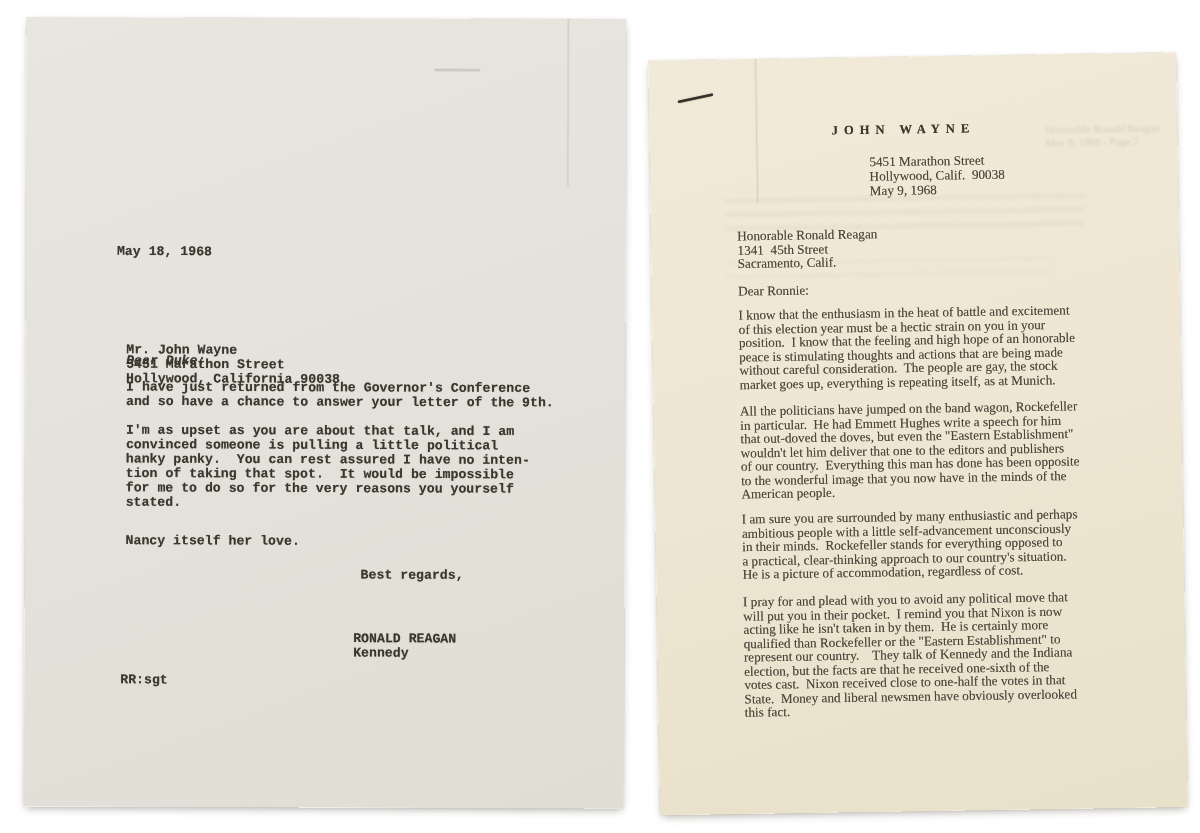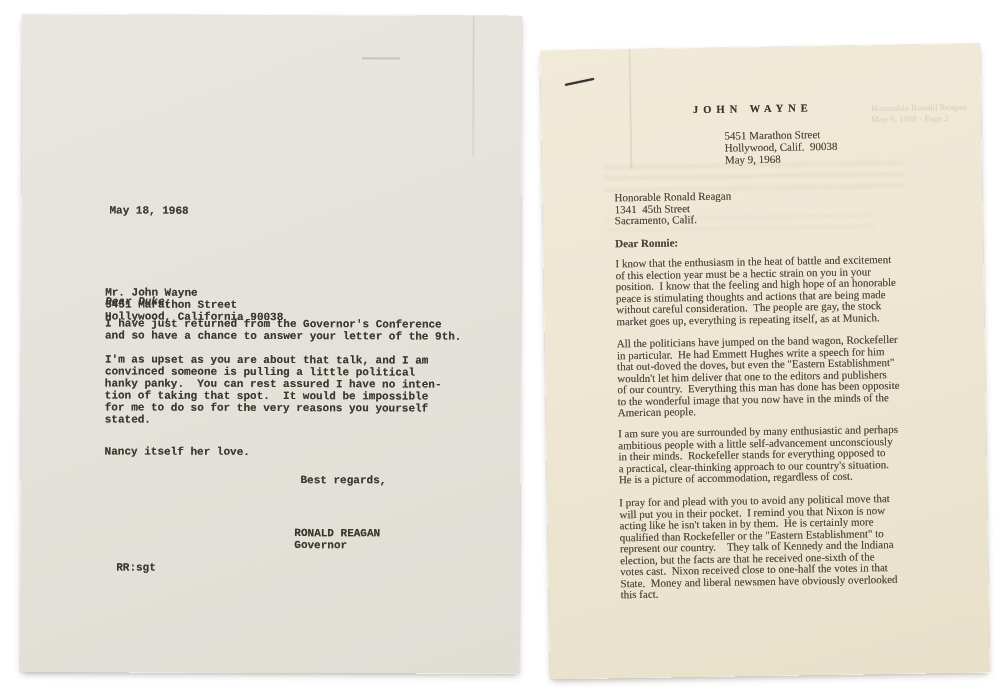--- a/index.html
+++ b/index.html
@@ -29,40 +29,40 @@
     text-shadow:0 0 .6px rgba(58,55,47,.55);
   }
   .ts{ 
     position:absolute;
     font-family:"Liberation Serif","DejaVu Serif",serif;
     font-size:11px;line-height:11.5px;
     color:#4a443a;white-space:pre-wrap;
     text-shadow:0 0 .5px rgba(74,68,58,.5);
   }
   
-  .l-date{left:88px;top:190px;font-family:Liberation Mono, monospace;}
+  .l-date{left:76px;top:190px;font-family:Liberation Mono, monospace;}
   .l-recipient{left:84px;top:236px;margin-top:36px;}
   .l-salutation{left:84px;top:281px;font-style:italic;}
   .l-para1{left:84px;top:303px;}
   .l-para2{left:84px;top:339px;}
   .l-para3{left:84px;top:431px;}
   .l-closing{left:280px;top:459px;}
   .l-signature{left:274px;top:512px;}
-  .l-initials{left:96px;top:547px;}
+  .l-initials{left:80px;top:547px;}
   
   .r-letterhead{
     left:152px;top:56px;
     font-family:"Liberation Serif","DejaVu Serif",serif;
     font-size:10.5px;font-weight:bold;letter-spacing:5px;
     color:#3b372e;position:absolute;white-space:pre;
     text-shadow:0 0 .5px rgba(59,55,46,.6);
   }
   .r-address{left:183px;top:82px;line-height:12px;}
   .r-recipient{left:72px;top:143px;line-height:11.5px;}
-  .r-salutation{left:72px;top:189px;font-weight:bold;}
+  .r-salutation{left:72px;top:189px;}
   .r-para1{left:72px;top:209px;}
   .r-para2{left:72px;top:289px;}
   .r-para3{left:72px;top:379px;}
   .r-para4{left:72px;top:448px;}
   
   .pen-mark{
     position:absolute;left:24px;top:31px;width:30px;height:2.4px;
     background:#35322c;border-radius:2px;transform:rotate(-11deg);
     box-shadow:0 0 1px rgba(53,50,44,.6);
   }
@@ -105,21 +105,21 @@
     <div class="tw l-para1">I have just returned from the Governor's Conference
 and so have a chance to answer your letter of the 9th.</div>
     <div class="tw l-para2">I'm as upset as you are about that talk, and I am
 convinced someone is pulling a little political
 hanky panky.  You can rest assured I have no inten-
 tion of taking that spot.  It would be impossible
 for me to do so for the very reasons you yourself
 stated.</div>
     <div class="tw l-para3">Nancy itself her love.</div>
     <div class="tw l-closing">Best regards,</div>
-    <div class="tw l-signature"><span>RONALD REAGAN</span><br><span>Governor</span></div>
+    <div class="tw l-signature"><span>RONALD REAGAN</span><br><span>Kennedy</span></div>
     <div class="tw l-initials">RR:sgt</div>
   </div>
 
   <div class="paper paper-right">
     <div class="pen-mark"></div>
     <div class="crease crease-r"></div>
     <div class="ghost ghost-header">Honorable Ronald Reagan
 May 9, 1968 - Page 2</div>
     <div class="ghost-lines ghost-block1"></div>
     <div class="ghost-lines ghost-block2"></div>

